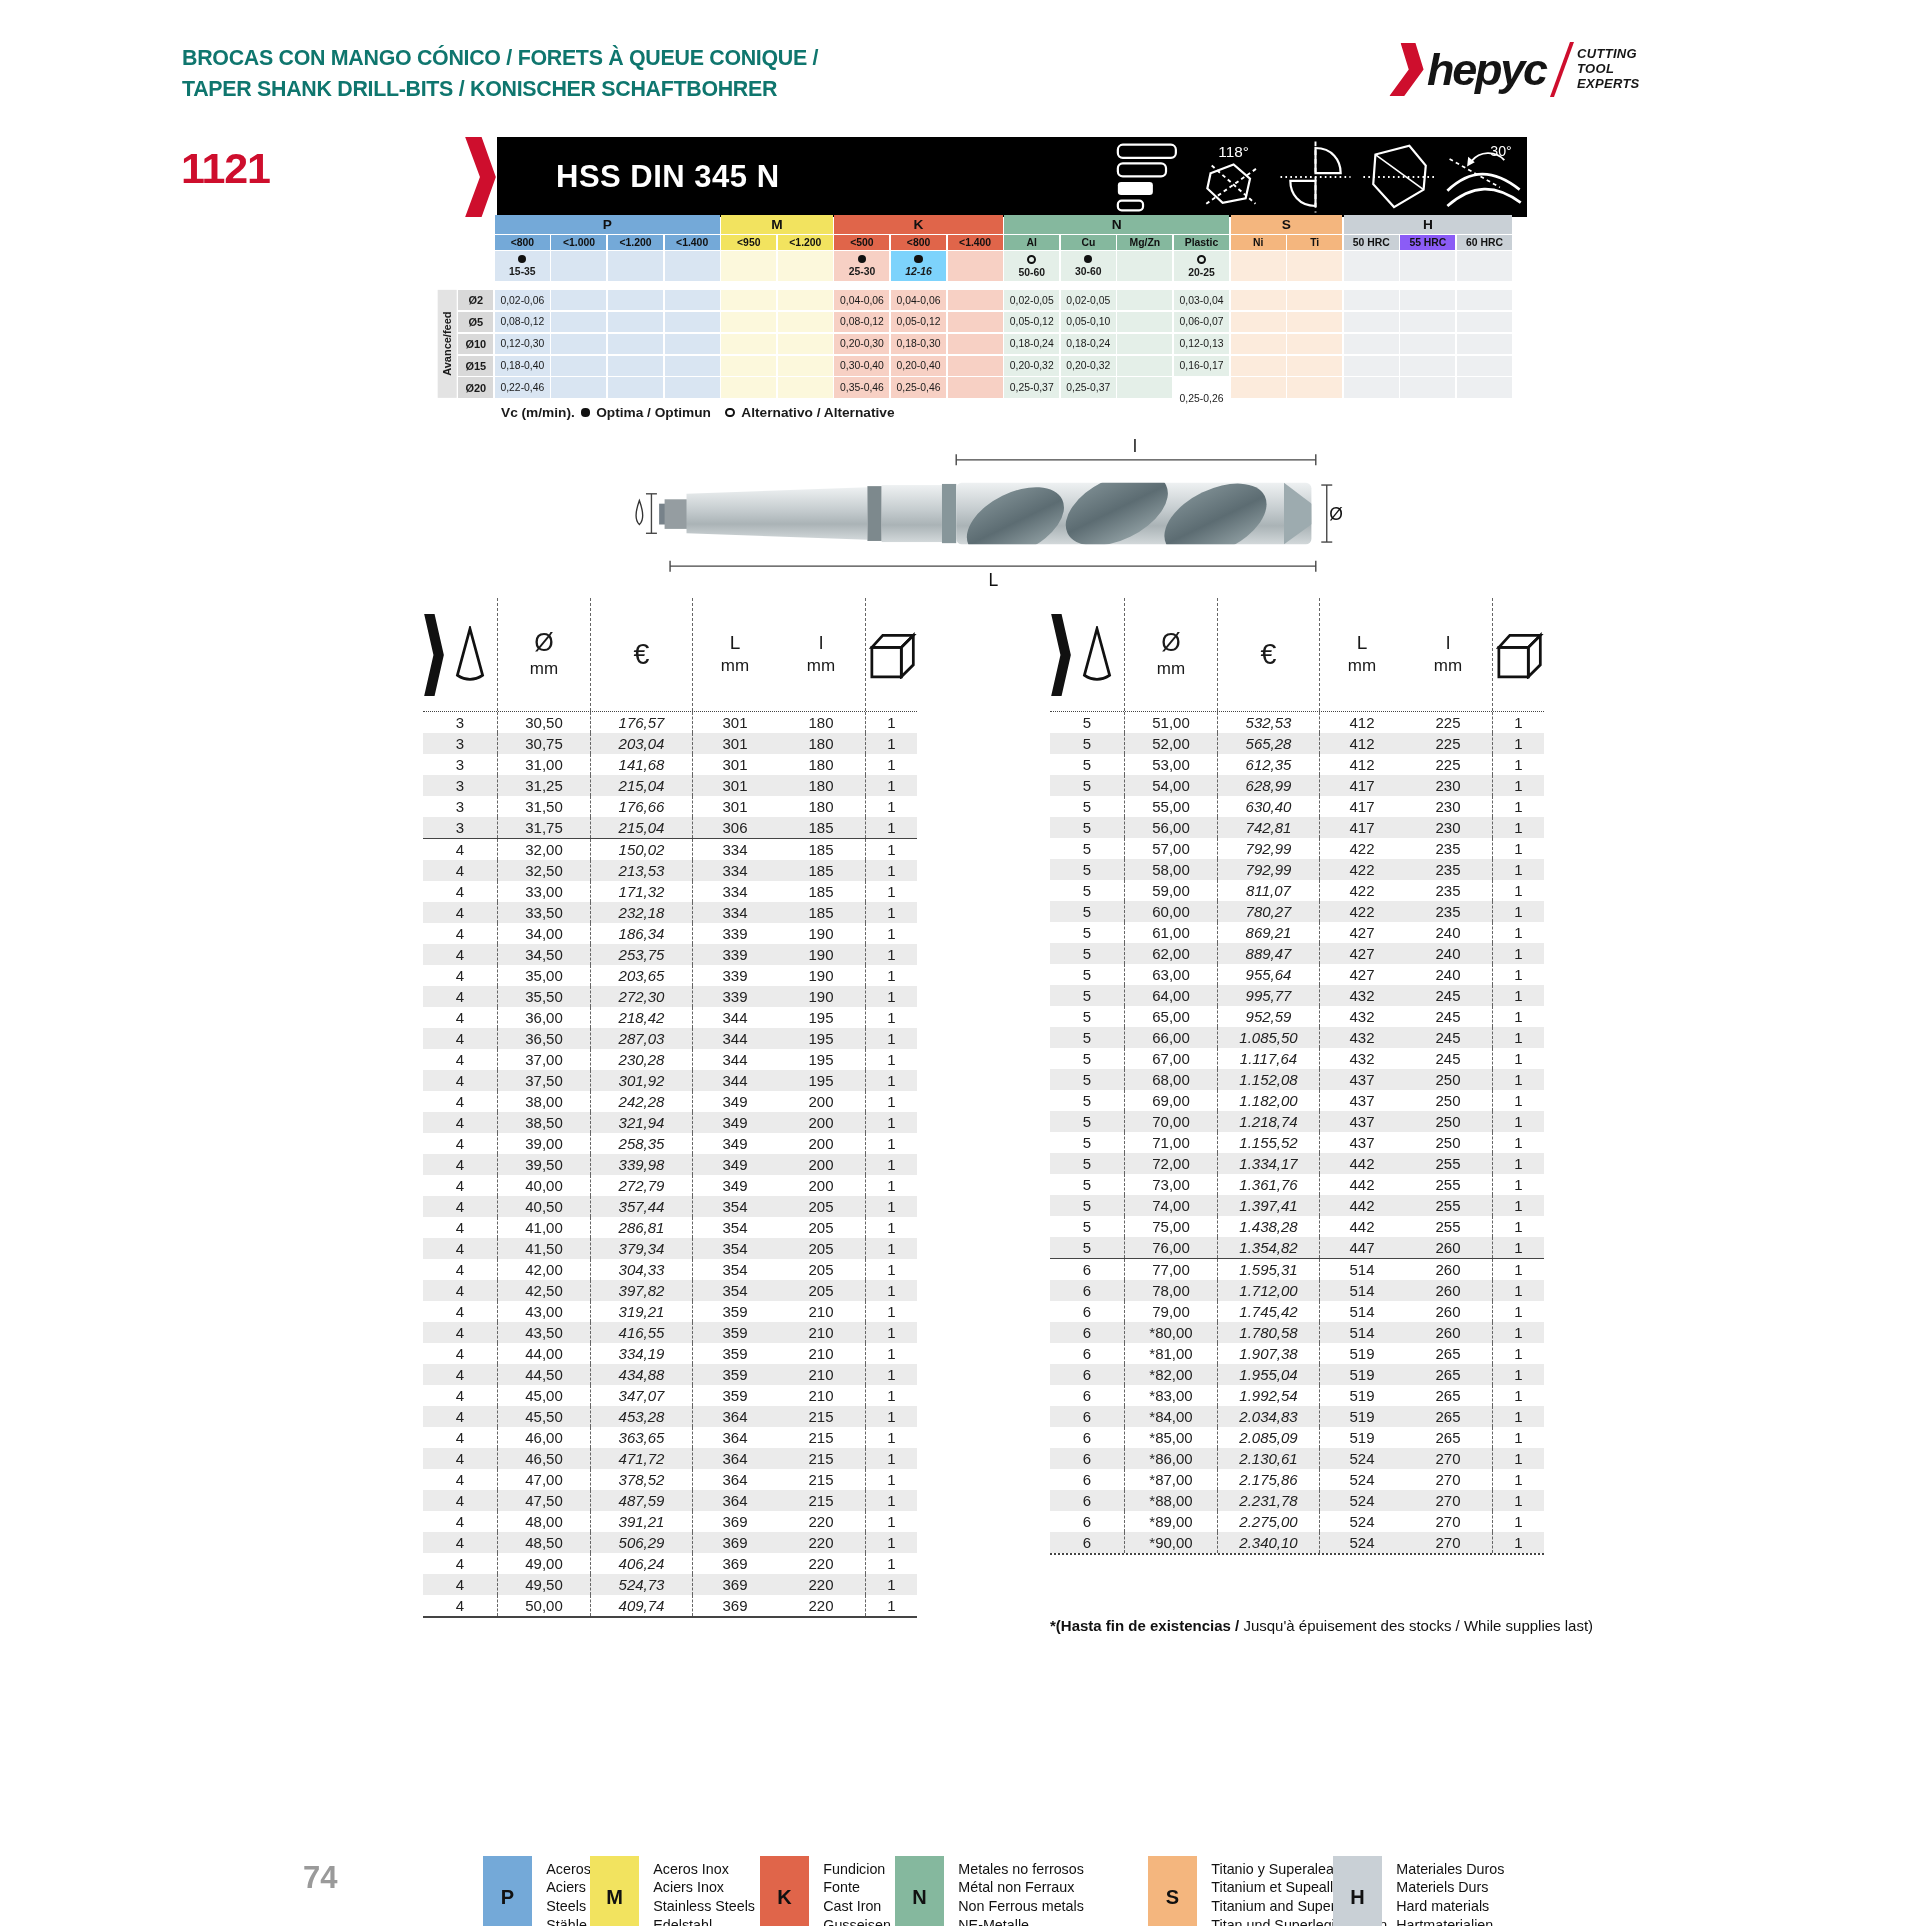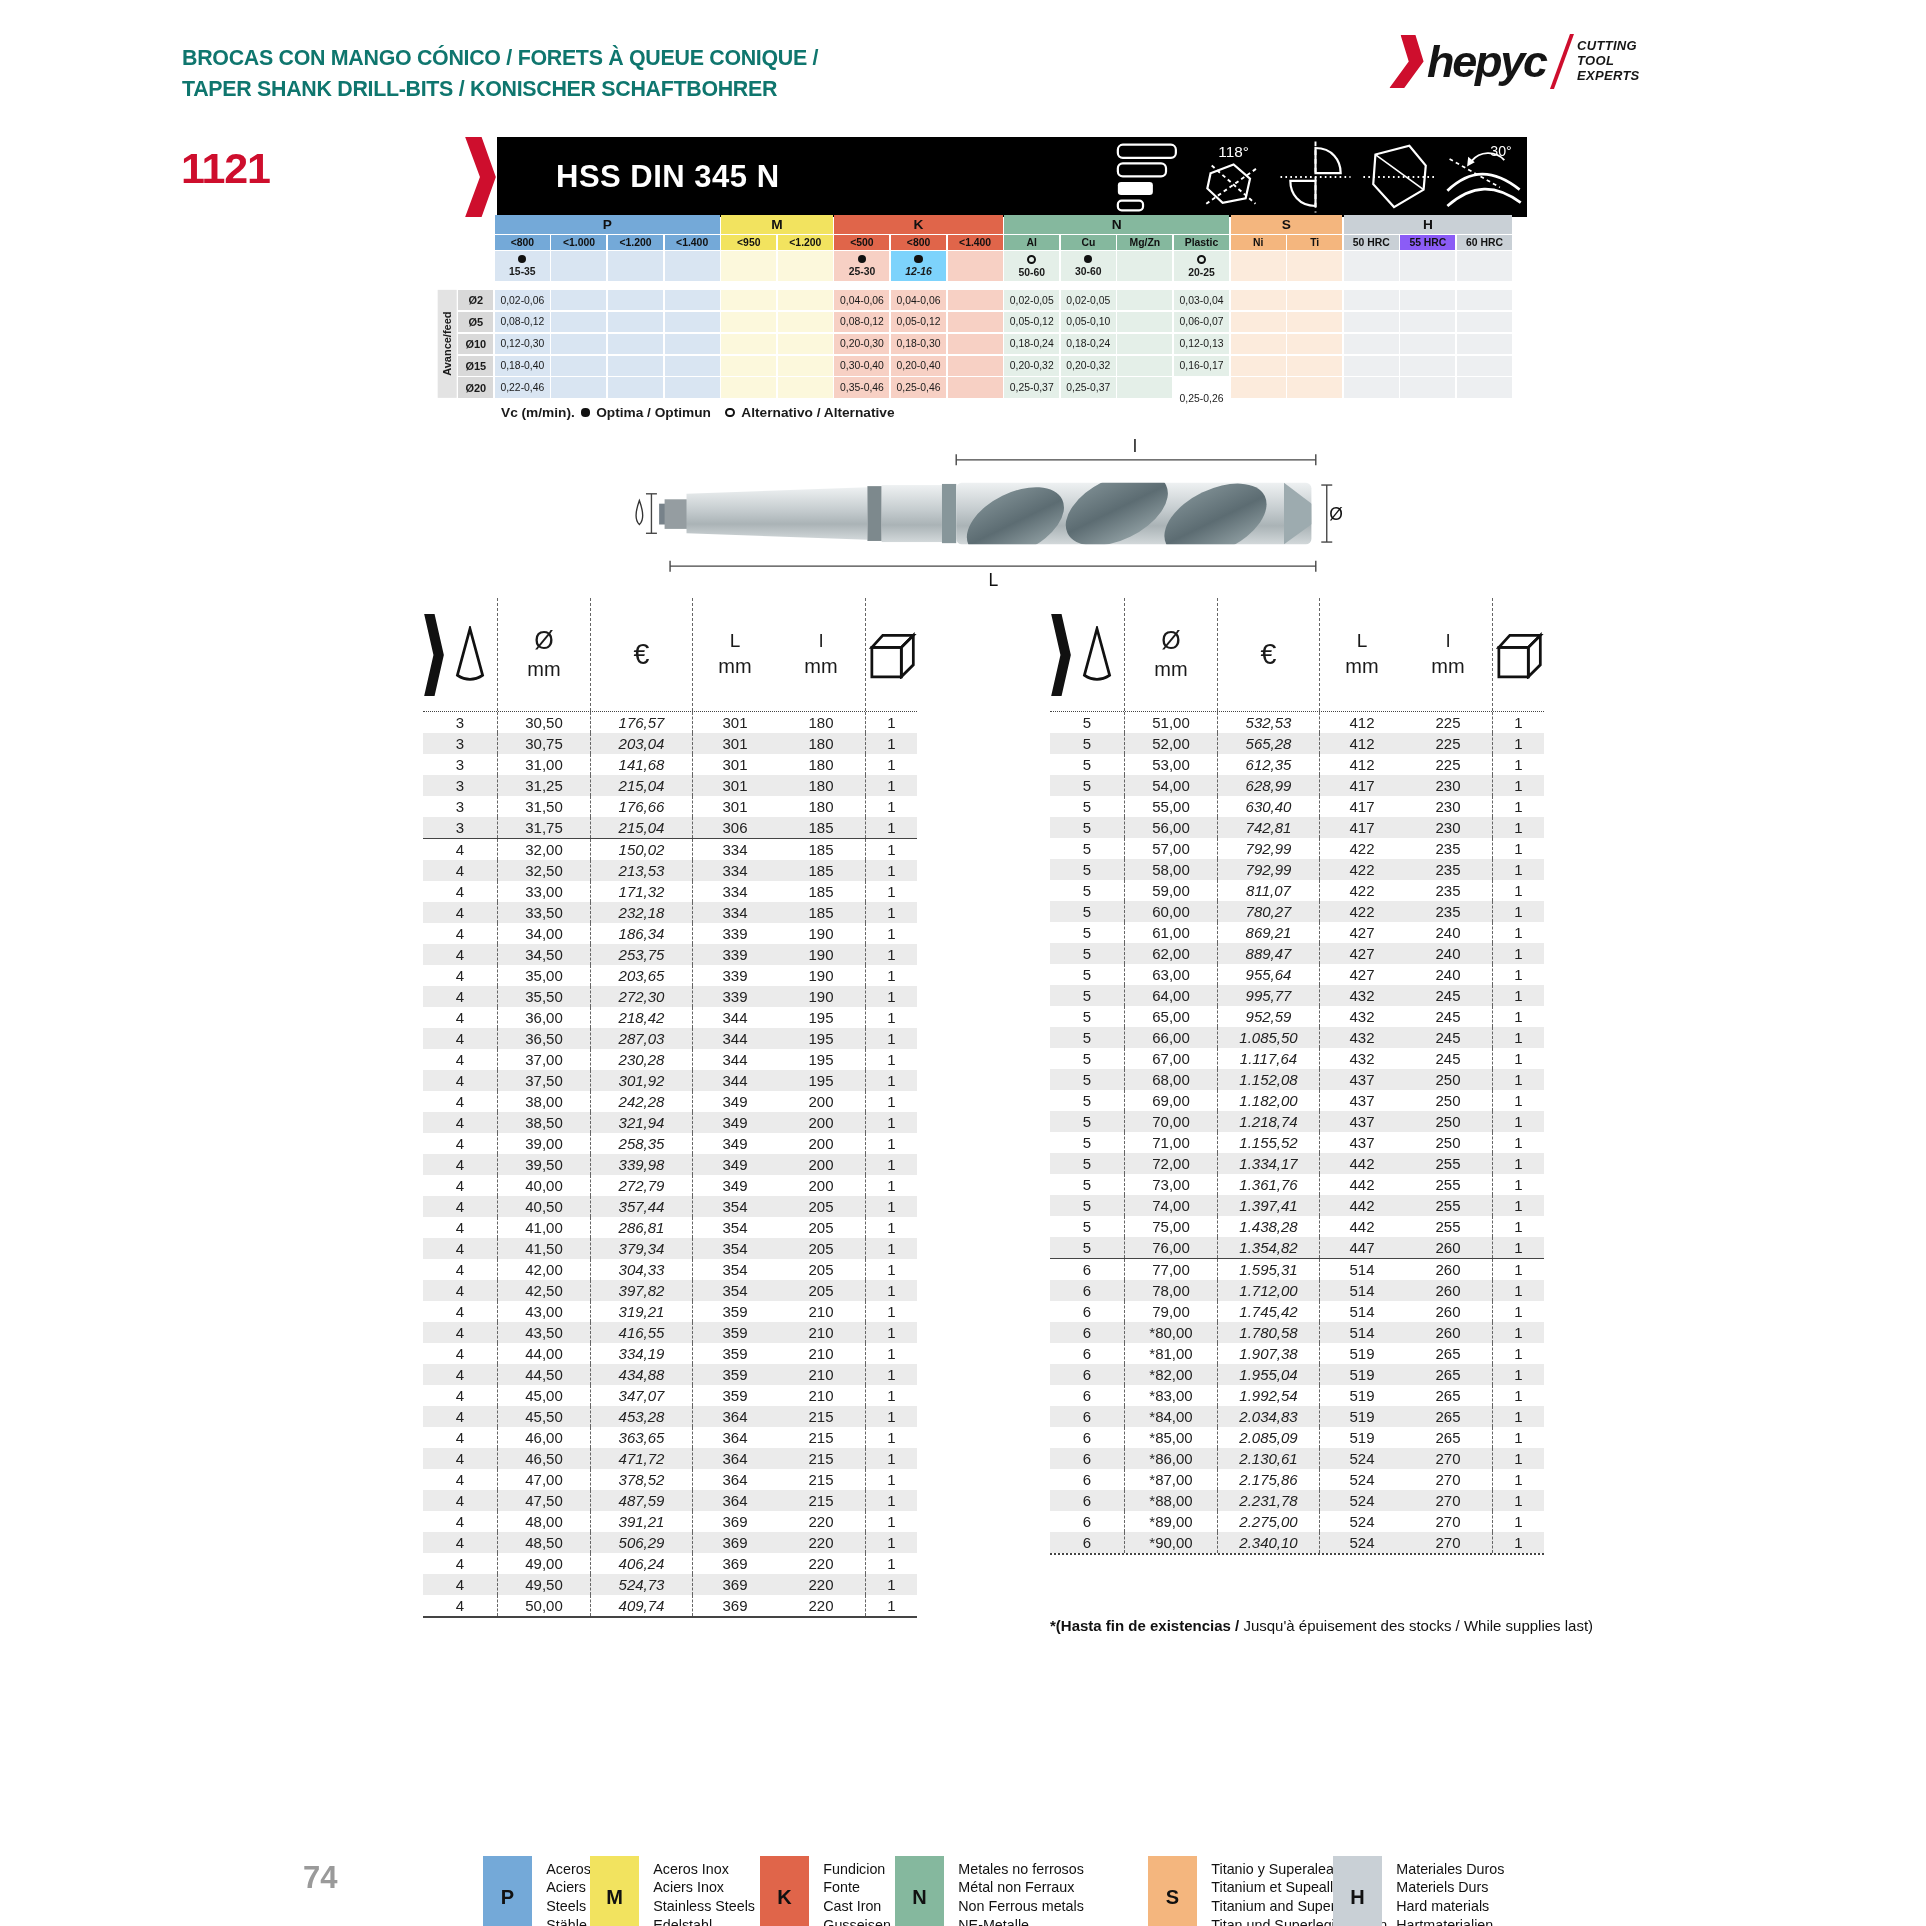--- a/index.html
+++ b/index.html
@@ -3,21 +3,21 @@
 <meta charset="utf-8">
 <style>
   html,body{margin:0;padding:0;background:#fff;}
   .page{position:relative;width:1926px;height:1926px;background:#fff;overflow:hidden;
         font-family:"Liberation Sans", sans-serif;color:#1a1a1a;}
 
   
   .title-block{position:absolute;left:182px;top:43px;}
   .title-line{font-size:21.4px;font-weight:bold;color:#0f766e;line-height:1.45;letter-spacing:-0.3px;}
 
-  .logo{position:absolute;left:1395px;top:34px;display:flex;align-items:center;}
+  .logo{position:absolute;left:1395px;top:42px;display:flex;align-items:center;}
   .logo-text{font-size:45px;font-weight:900;font-style:italic;letter-spacing:-2.2px;color:#151515;margin-left:3.3px;}
   .logo-slash{width:3.8px;height:55px;background:#CE0E2D;transform:skewX(-20deg);margin:0 13px 0 14.3px;}
   .logo-tagline{display:flex;flex-direction:column;justify-content:center;}
   .logo-tagline div{font-size:13px;font-style:italic;font-weight:bold;color:#161616;line-height:1.15;letter-spacing:0.3px;}
 
   
   .ref-code{position:absolute;left:181px;top:144px;font-size:43px;font-weight:900;color:#CE0E2D;letter-spacing:-1.1px;}
   .ref-chevron{position:absolute;left:465px;top:137px;}
   .banner{position:absolute;left:497px;top:137px;width:1030px;height:80px;background:#000;display:flex;align-items:center;}
   .banner-title{color:#fff;font-size:31px;font-weight:bold;letter-spacing:0.5px;margin-left:59px;flex:1;}
@@ -48,21 +48,21 @@
   .cat-table{position:absolute;width:494px;top:598px;}
   .cat-table.left{left:423px;}
   .cat-table.right{left:1050px;}
   .cat-head{display:grid;grid-template-columns:74px 93px 102px 85px 88px 52px;height:113px;
             border-bottom:1.6px dotted #444;align-items:center;}
   .h-cell{display:flex;flex-direction:column;align-items:center;justify-content:center;height:100%;}
   .h-first{flex-direction:row;justify-content:flex-start;gap:10px;padding-left:1.1px;}
   .h-sym{font-size:25px;line-height:1;}
   .h-sym-small{font-size:19px;line-height:1;}
   .h-euro{font-size:28.6px;line-height:1;}
-  .h-mm{font-size:20px;margin-top:4.4px;}
+  .h-mm{font-size:17px;margin-top:4.4px;}
   .sep{border-left:1.1px dashed #666;}
   .crow{display:grid;grid-template-columns:74px 93px 102px 85px 88px 52px;height:21px;}
   .crow:nth-child(even){background:#EBEBEB;}
   .crow.gstart{border-top:1.6px solid #444;}
   .ccell{display:flex;align-items:center;justify-content:center;font-size:15px;color:#222;line-height:1;}
   .c-price{font-style:italic;}
   .cat-body.solid-end{border-bottom:2.2px solid #444;}
   .cat-body.dotted-end{border-bottom:2.2px dotted #444;}
   .footnote{position:absolute;left:1050px;top:1617px;font-size:15px;color:#111;}
   .footnote b{font-weight:bold;}

